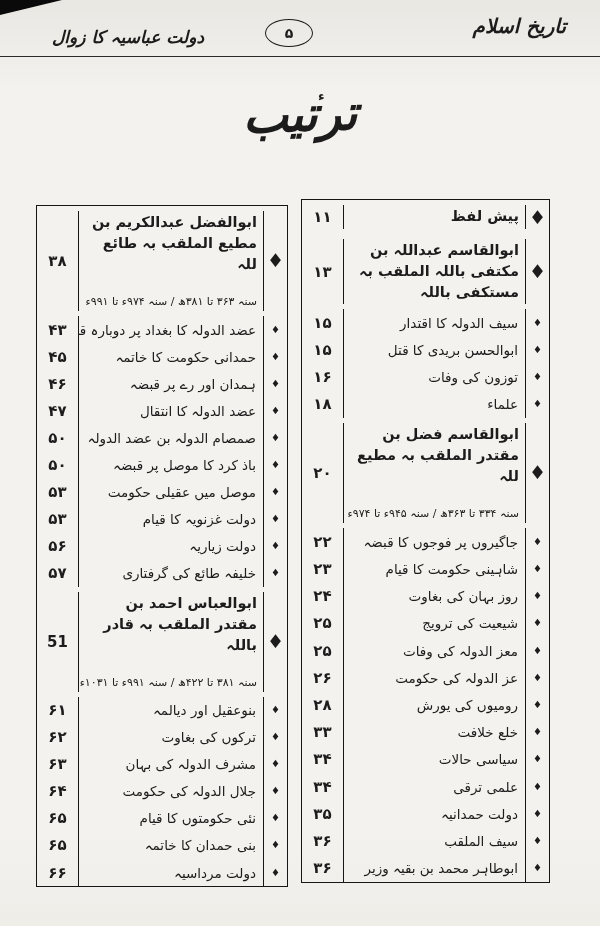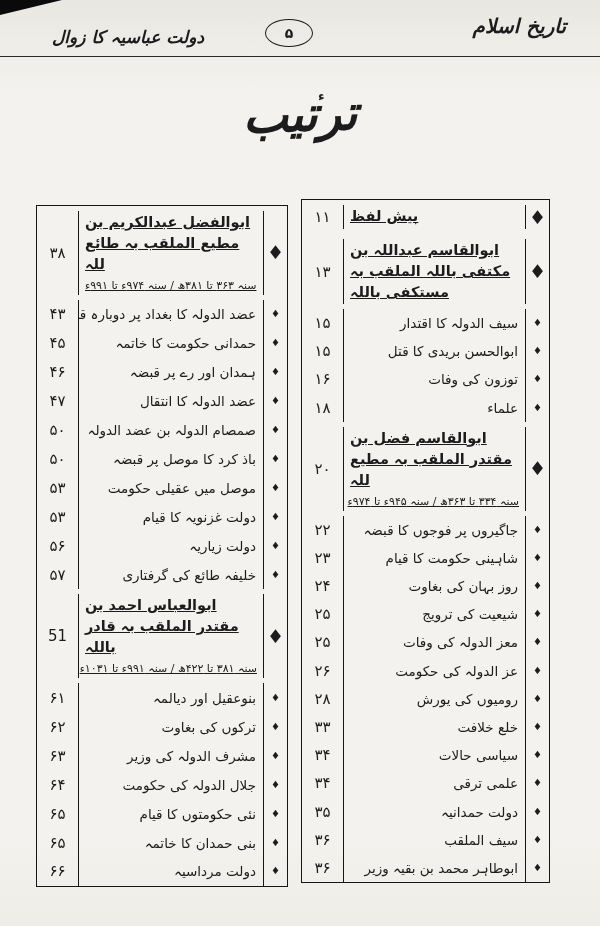--- a/index.html
+++ b/index.html
@@ -53,30 +53,30 @@
     flex:0 0 23px;align-self:stretch;display:flex;align-items:center;justify-content:center;
     border-left:1.5px solid #161616;
   }
   .diamond{font-size:10px;line-height:1;}
   .major .diamond{font-size:19px;}
   .text-cell{
     flex:1 1 auto;min-width:0;padding:1px 7px 1px 4px;
     font-size:13.5px;white-space:nowrap;overflow:hidden;
   }
   .major .text-cell{
-    white-space:normal;text-align:left;font-size:14.5px;font-weight:bold;
-    line-height:1.45;padding:1px 6px;text-decoration:underline;
+    white-space:normal;text-align:right;font-size:14.5px;font-weight:bold;
+    line-height:1.45;padding:1px 6px;
   }
   .dates{
-    font-size:11px;font-weight:normal;margin-top:3px;letter-spacing:0;
+    font-size:11px;font-weight:normal;margin-top:19px;letter-spacing:0;
     white-space:nowrap;
   }
   .num-cell{
     flex:0 0 41px;align-self:stretch;display:flex;align-items:center;justify-content:center;
-    border-right:1.5px solid #161616;font-size:15px;
+    border-right:1.5px solid #161616;font-size:15px;font-weight:bold;
   }
 </style>
 </head>
 <body style="color: rgb(28, 28, 28);">
 
 <div class="page">
 
   <div class="corner-artifact"></div>
 
   <div class="hdr-right">تاریخ اسلام</div>
@@ -403,21 +403,21 @@
         <div class="text-cell">
           <div>ترکوں کی بغاوت</div>
         </div>
         <div class="num-cell">۶۲</div>
       </div>
       <div class="row">
         <div class="bullet-cell">
           <span class="diamond">♦</span>
         </div>
         <div class="text-cell">
-          <div>مشرف الدولہ کی وزیر</div>
+          <div>مشرف الدولہ کی بہان</div>
         </div>
         <div class="num-cell">۶۳</div>
       </div>
       <div class="row">
         <div class="bullet-cell">
           <span class="diamond">♦</span>
         </div>
         <div class="text-cell">
           <div>جلال الدولہ کی حکومت</div>
         </div>

